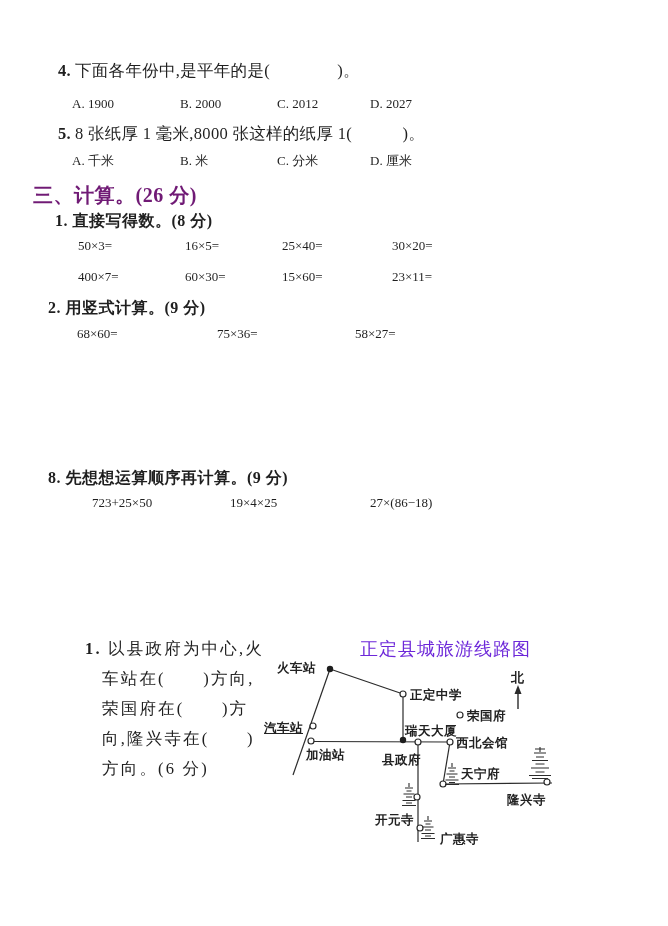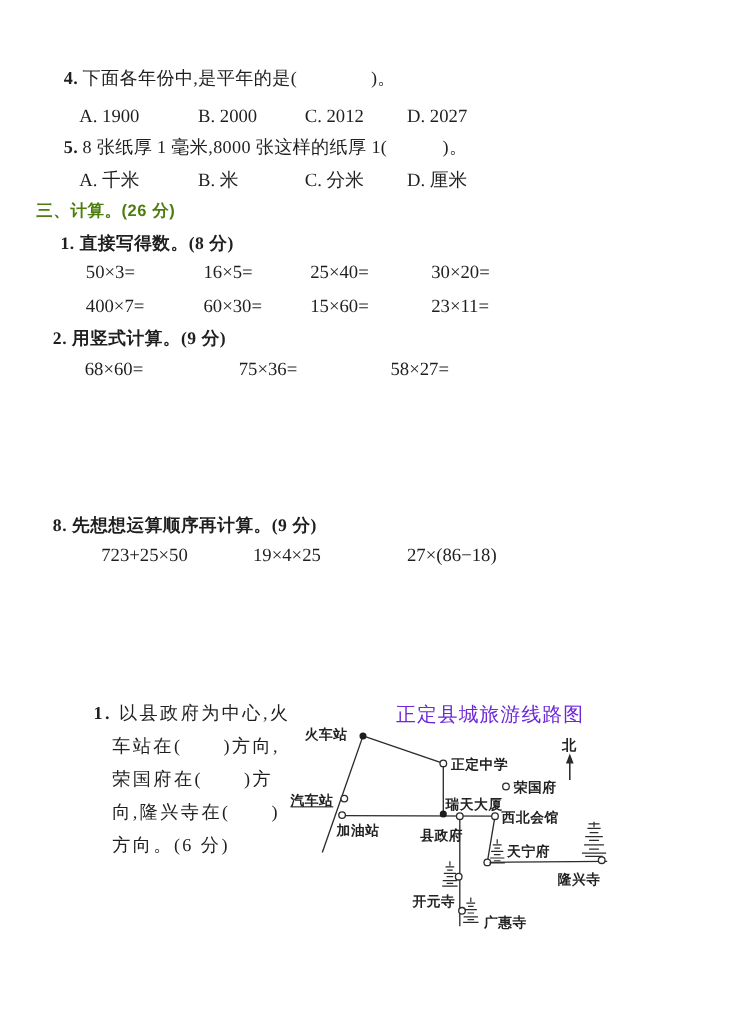--- a/index.html
+++ b/index.html
@@ -5,22 +5,22 @@
   html,body{margin:0;padding:0;}
   .page{
     position:relative; width:560px; height:926px; background:#ffffff;
     font-family:"Liberation Serif","DejaVu Serif",serif;
     color:#1f1f1f; overflow:hidden;
   }
   .abs{position:absolute; white-space:nowrap;}
   .qline{font-size:16.5px; letter-spacing:0.3px;}
   .qnum{font-weight:700; margin-right:4px;}
   .row{position:absolute; left:0; top:0; width:100%; height:22px;}
-  .row span{position:absolute; font-size:17px;text-align:center;}
-  .sec-title{font-family:Liberation Sans, sans-serif; font-weight:700; font-size:15px; letter-spacing:0.5px; color:#4d7c0f;}
+  .row span{position:absolute; font-size:13px;text-align:center;}
+  .sec-title{font-family:Liberation Serif, serif; font-weight:700; font-size:20px; letter-spacing:0.5px; color:#701a75;}
   .sub-title{font-weight:700; font-size:16px; letter-spacing:0.5px;}
   .qblock{font-size:16.5px; line-height:30px; letter-spacing:2.2px;}
   .qblock .l1{margin-left:0;}
   .qblock div{margin-left:17px;}
   .qblock div.l1{margin-left:0; font-weight:400;}
   .qblock .n{font-weight:700;}
   .map{position:absolute; left:260px; top:635px; width:330px; height:215px;}
   .map svg{position:absolute; left:0; top:0;}
   .map-title{position:absolute; font-weight:400; font-size:18px; letter-spacing:1px; color:#6d28d9; font-family:"Liberation Sans","DejaVu Sans",sans-serif;}
   .lbl{position:absolute; font-size:12.5px; font-weight:700; letter-spacing:0.5px; color:#222;}

